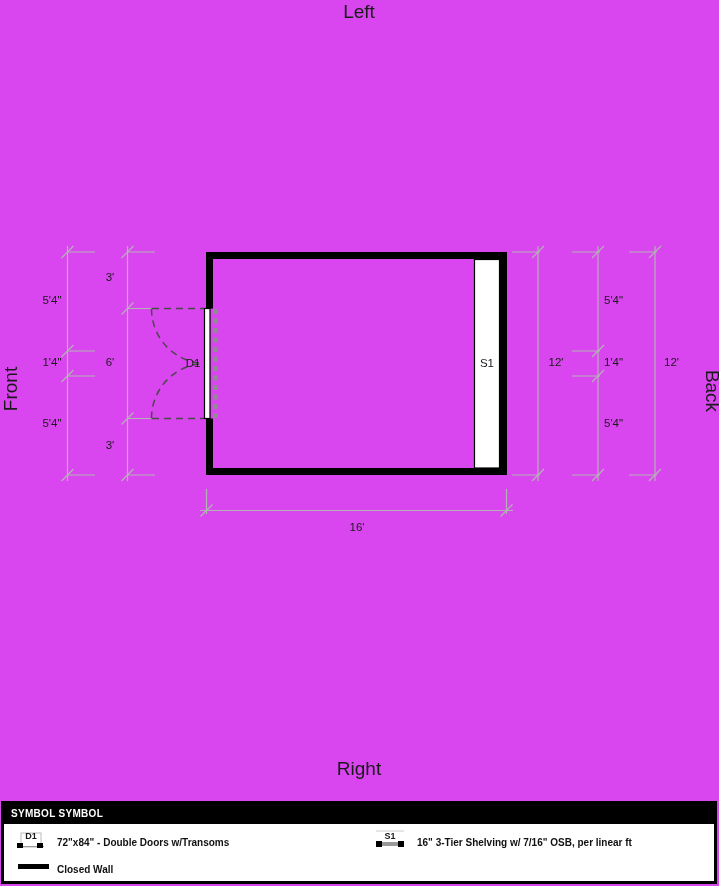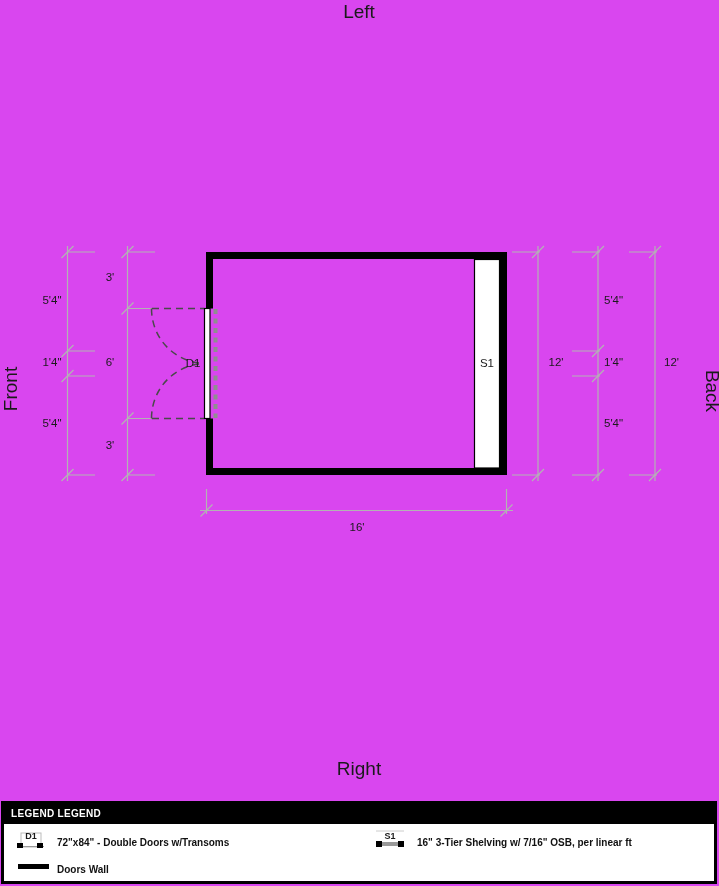--- a/index.html
+++ b/index.html
@@ -100,21 +100,21 @@
   <g>
     <path class="dimline" d="M200,510.5 H513"></path>
     <path class="dimline" d="M200.5,516.5 L212.5,504.5 M500.5,516.5 L512.5,504.5"></path>
     <path class="dimline" d="M206.5,489 V514 M506.5,489 V514"></path>
   </g>
   <text class="dim-text" x="357" y="531" text-anchor="middle">16'</text>
 </svg>
 
 
 <div class="legend">
-  <div class="legend-header">LEGEND LEGEND</div>
+  <div class="legend-header">SYMBOL SYMBOL</div>
 
   <svg class="licon" style="left:12px;top:25px;" width="30" height="22">
     <rect x="5" y="4" width="20" height="14" fill="#fff" stroke="#bbb" stroke-width="1"></rect>
     <line x1="2" y1="17.5" x2="28" y2="17.5" stroke="#999" stroke-width="1"></line>
     <rect x="1" y="14" width="6" height="5" fill="#000"></rect>
     <rect x="21" y="14" width="6" height="5" fill="#000"></rect>
     <text x="15" y="10" text-anchor="middle" font-size="9" font-weight="bold" fill="#111">D1</text>
   </svg>
   <div class="legend-item-text" style="left:53px;top:33px;">72"x84" - Double Doors w/Transoms</div>
 
@@ -123,16 +123,16 @@
     <rect x="4" y="13" width="24" height="4" fill="#999"></rect>
     <rect x="2" y="12" width="6" height="6" fill="#000"></rect>
     <rect x="24" y="12" width="6" height="6" fill="#000"></rect>
     <text x="16" y="10" text-anchor="middle" font-size="9" font-weight="bold" fill="#111">S1</text>
   </svg>
   <div class="legend-item-text" style="left:413px;top:33px;">16" 3-Tier Shelving w/ 7/16" OSB, per linear ft</div>
 
   <svg class="licon" style="left:12px;top:58px;" width="36" height="10">
     <rect x="2" y="2" width="31" height="5" fill="#000"></rect>
   </svg>
-  <div class="legend-item-text" style="left:53px;top:60px;">Doors Wall</div>
+  <div class="legend-item-text" style="left:53px;top:60px;">Closed Wall</div>
 </div>
 
 </div>
 
 </body></html>

